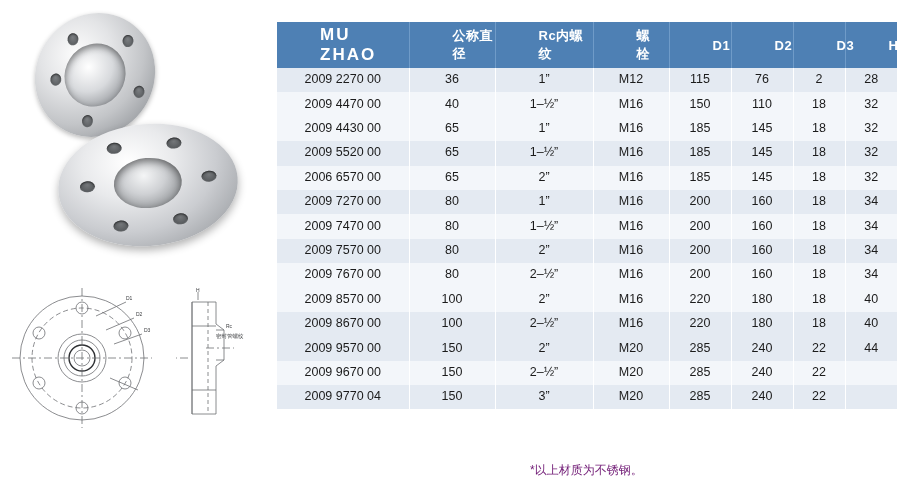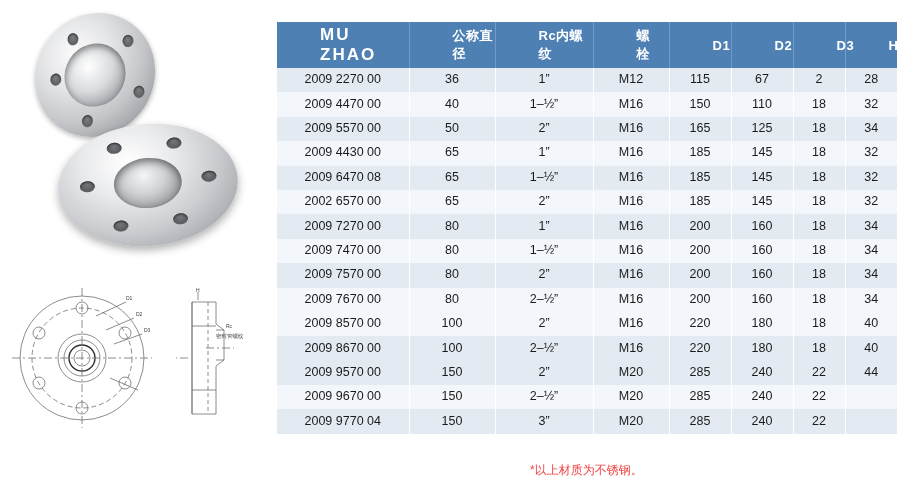--- a/index.html
+++ b/index.html
@@ -177,21 +177,21 @@
   .col-d1    { width: 62px;  }
   .col-d2    { width: 62px;  }
   .col-d3    { width: 52px;  }
   .col-h     { width: 52px;  }
 
   #footnote {
     position: absolute;
     left: 530px;
     top: 462px;
     font-size: 12px;
-    color: #ef4444;
+    color: #701a75;
   }
 </style>
 </head>
 <body>
 
 <div id="left-panel">
 
   <div id="photo-area">
     <div class="flange-upright-hub"></div>
     <div class="flange-upright">
@@ -283,66 +283,56 @@
         <th>H</th>
       </tr>
     </thead>
     <tbody id="spec-body">
         <tr class="odd">
           <td>2009 2270 00</td>
           <td>36</td>
           <td>1”</td>
           <td>M12</td>
           <td>115</td>
-          <td>67</td>
+          <td>76</td>
           <td>2</td>
           <td>28</td>
         </tr>
         <tr class="even">
           <td>2009 4470 00</td>
           <td>40</td>
           <td>1–½”</td>
           <td>M16</td>
           <td>150</td>
           <td>110</td>
           <td>18</td>
           <td>32</td>
         </tr>
-        <tr class="odd">
-          <td>2009 5570 00</td>
-          <td>50</td>
-          <td>2”</td>
-          <td>M16</td>
-          <td>165</td>
-          <td>125</td>
-          <td>18</td>
-          <td>34</td>
-        </tr>
         <tr class="even">
           <td>2009 4430 00</td>
           <td>65</td>
           <td>1”</td>
           <td>M16</td>
           <td>185</td>
           <td>145</td>
           <td>18</td>
           <td>32</td>
         </tr>
         <tr class="odd">
-          <td>2009 6470 08</td>
+          <td>2009 5520 00</td>
           <td>65</td>
           <td>1–½”</td>
           <td>M16</td>
           <td>185</td>
           <td>145</td>
           <td>18</td>
           <td>32</td>
         </tr>
         <tr class="even">
-          <td>2002 6570 00</td>
+          <td>2006 6570 00</td>
           <td>65</td>
           <td>2”</td>
           <td>M16</td>
           <td>185</td>
           <td>145</td>
           <td>18</td>
           <td>32</td>
         </tr>
         <tr class="odd">
           <td>2009 7270 00</td>

